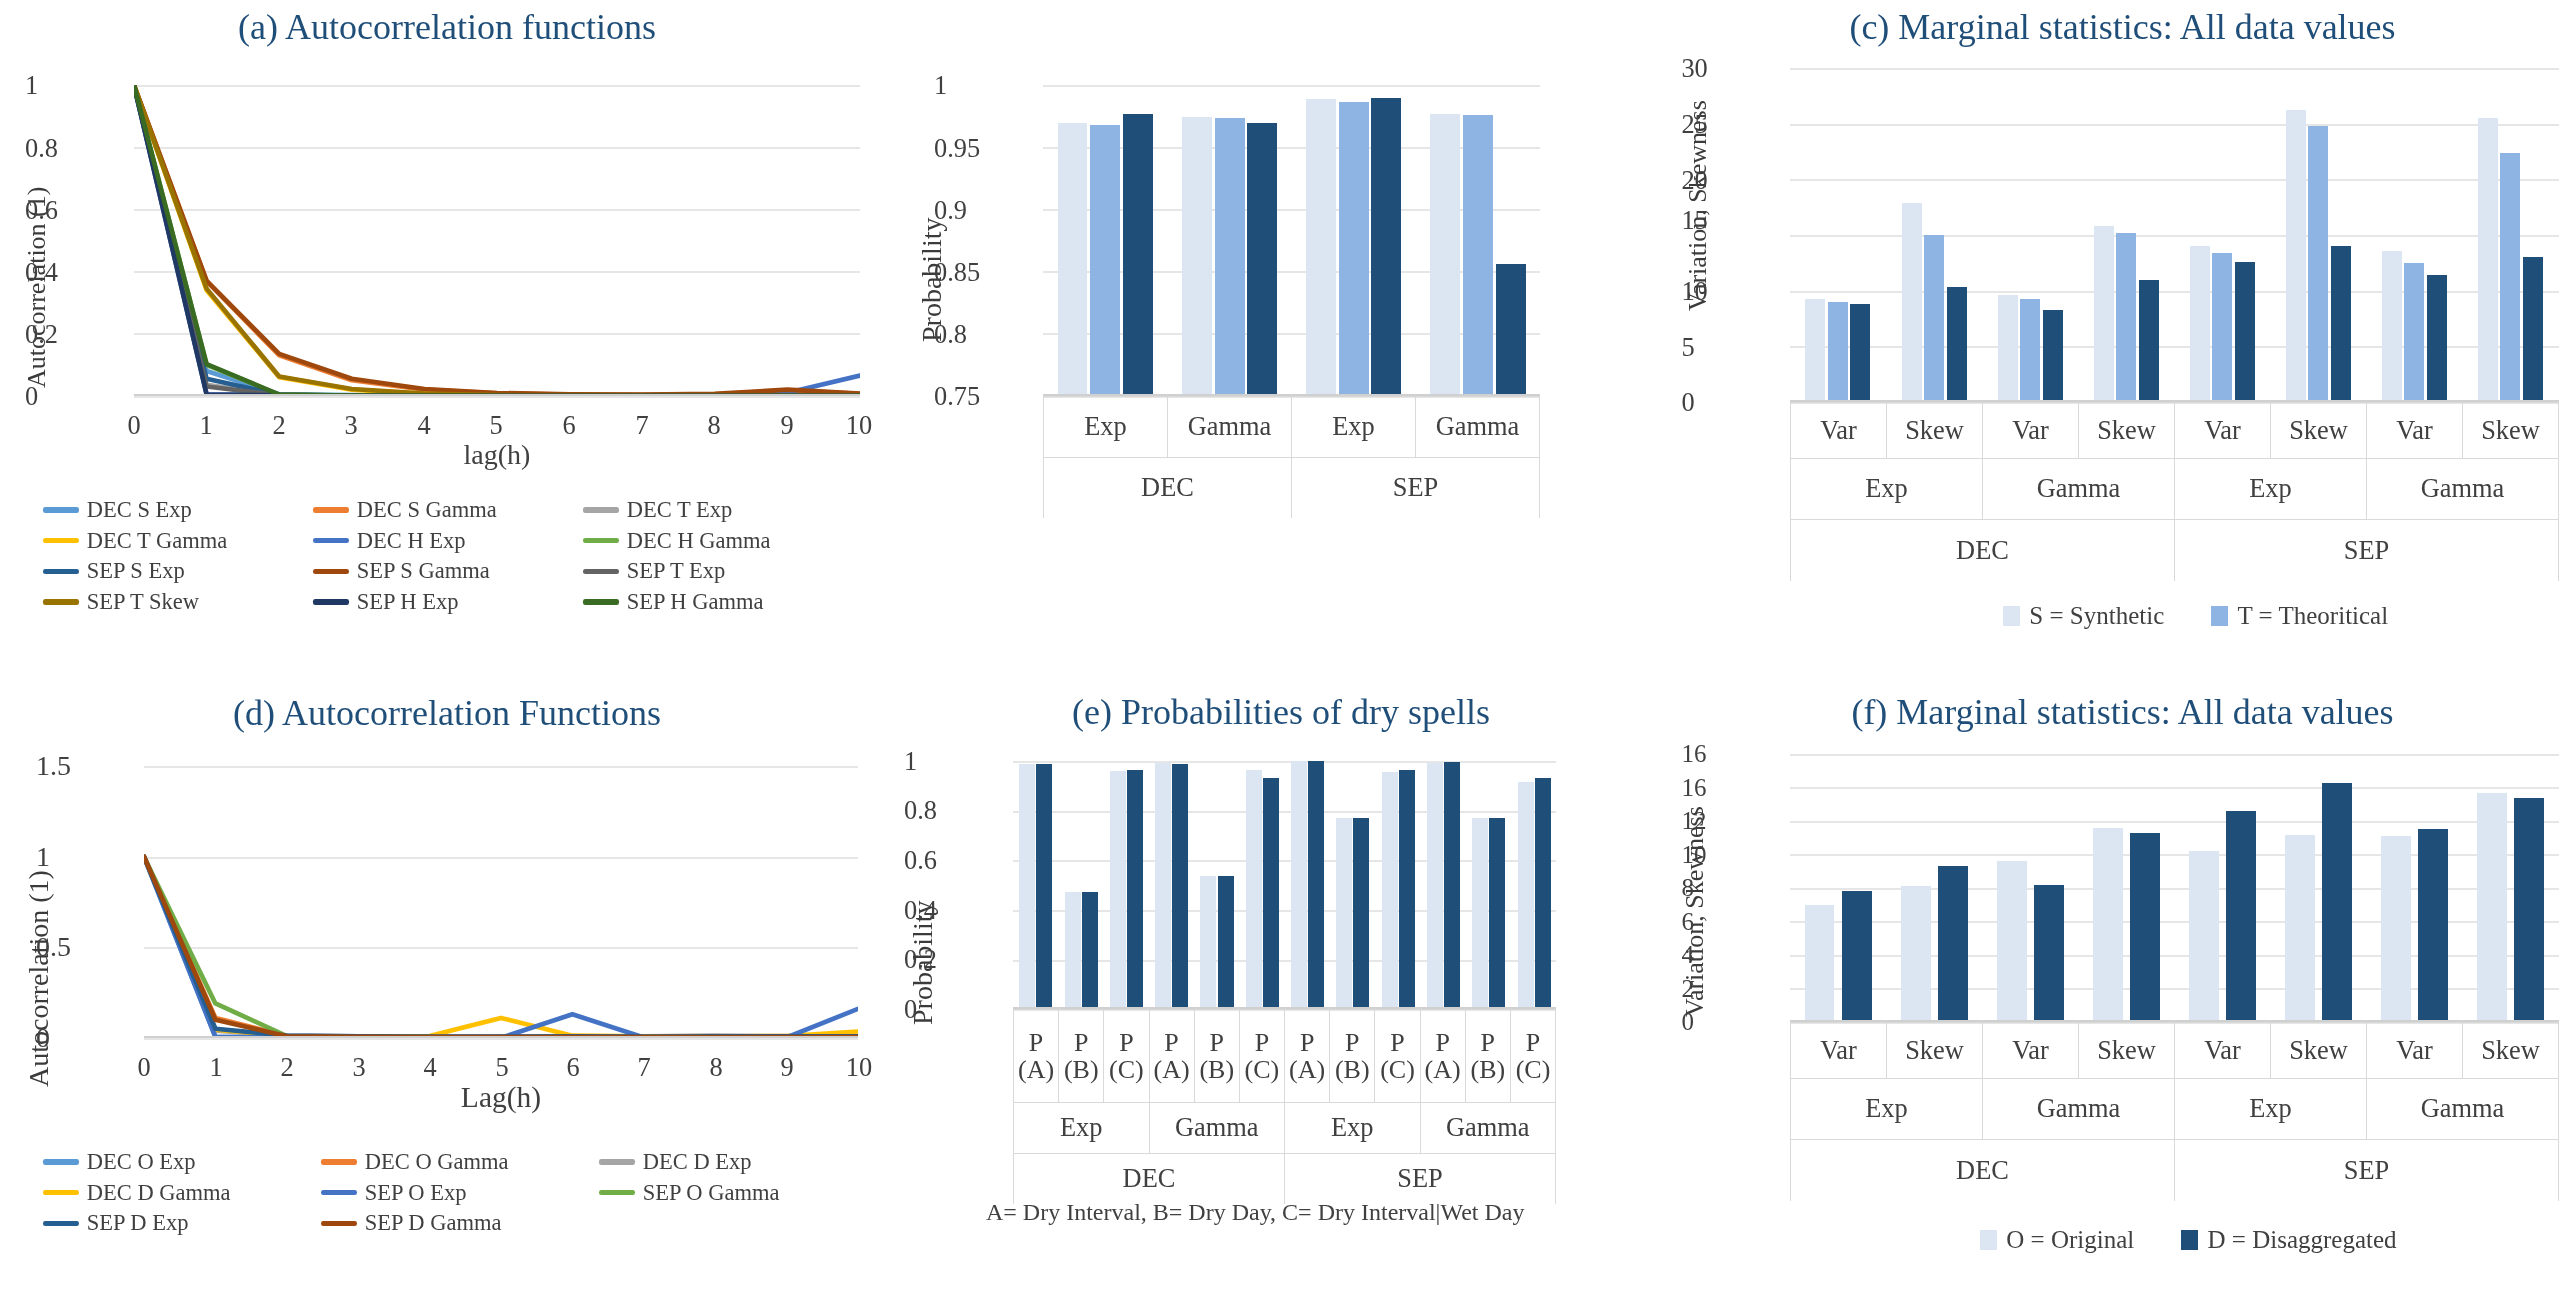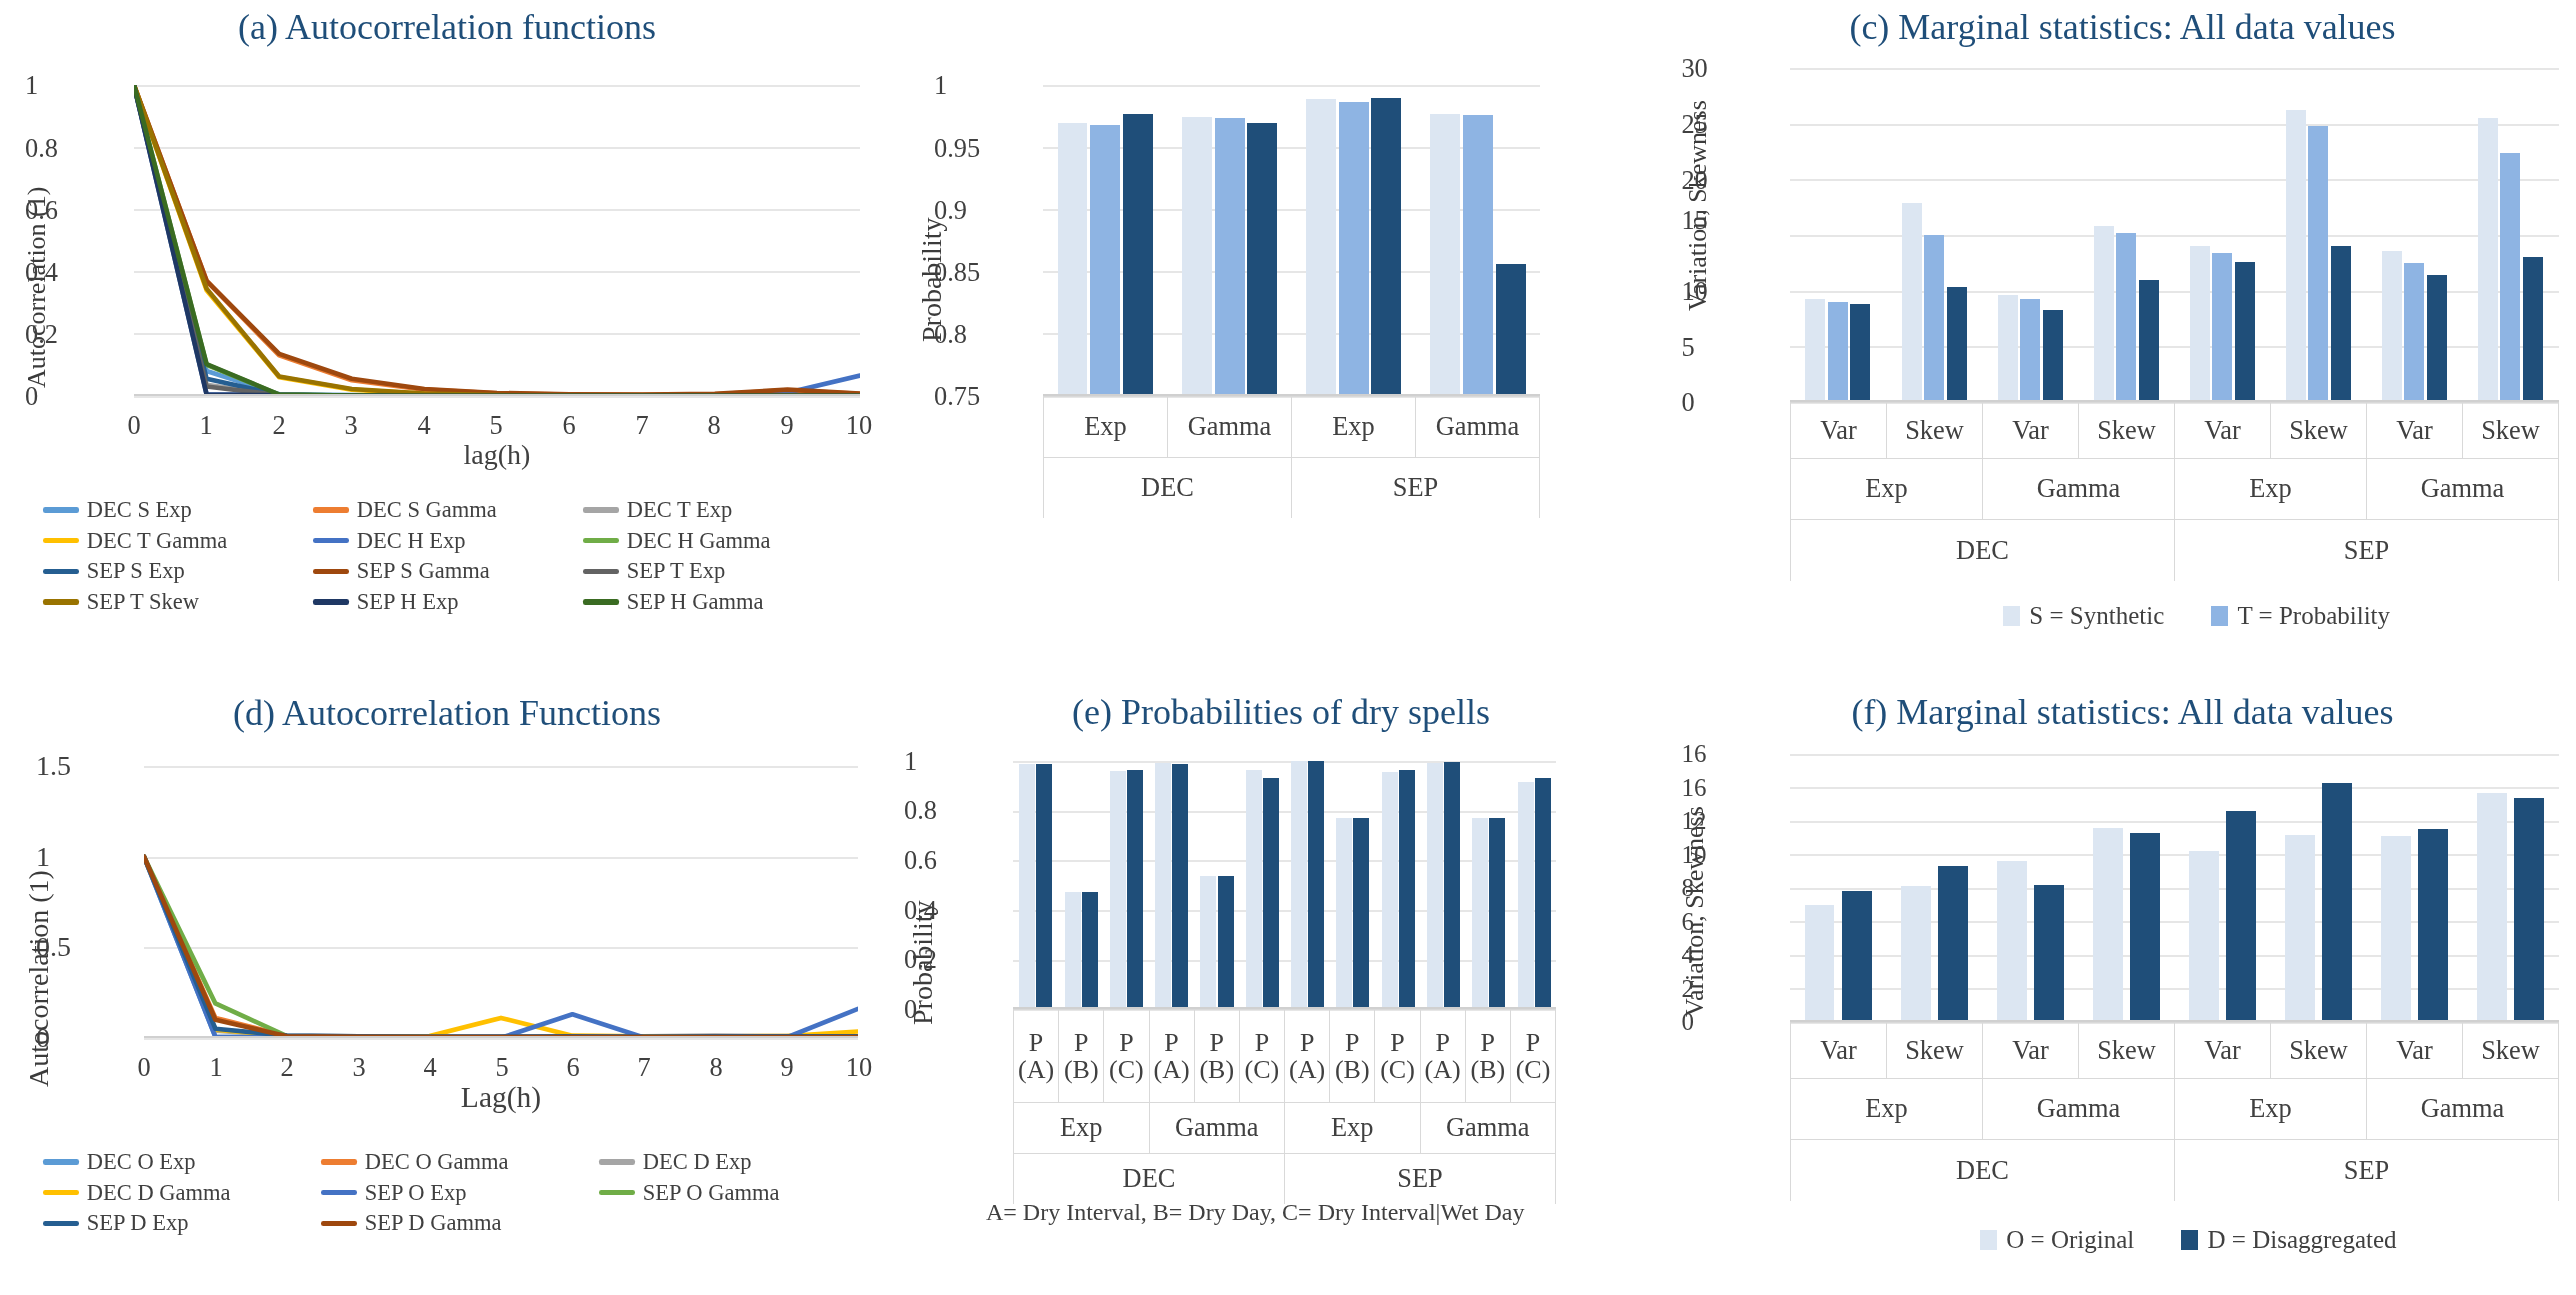--- a/index.html
+++ b/index.html
@@ -308,21 +308,21 @@
           <div class="catcell" style="flex: 4 0 0px;">SEP</div>
         </div>
       </div>
     <div class="barlegend" id="c-legend" style="left:334px; top:602px;">
         <div class="blitem">
           <span class="blsw" style="background: rgb(220, 230, 242);"></span>
           <span>S = Synthetic</span>
         </div>
         <div class="blitem">
           <span class="blsw" style="background: rgb(142, 180, 227);"></span>
-          <span>T = Probability</span>
+          <span>T = Theoritical</span>
         </div>
       </div>
   </div>
 
   <div class="panel">
     <div class="ptitle" style="position:absolute;left:47px;top:9.3px;width:800px;">(d) Autocorrelation Functions</div>
     <div class="ylabel" style="left:23px; top:404px; font-size:28px;">Autocorrelation (1)</div>
     <div id="d-yticks">
         <div class="ytick" style="top: 355px; left: 36px; width: 93px; font-size: 28px;">0</div>
         <div class="ytick" style="top: 264px; left: 36px; width: 93px; font-size: 28px;">0.5</div>

